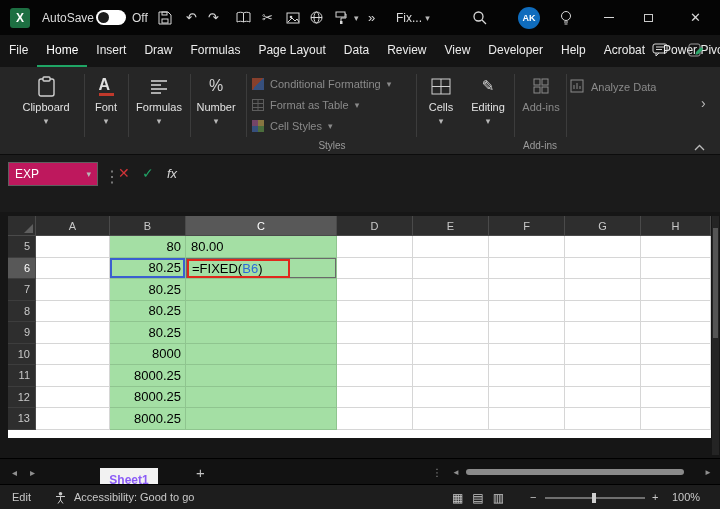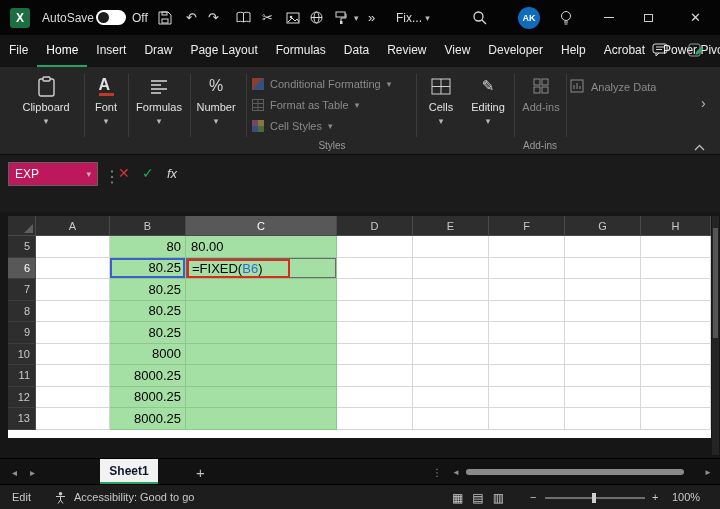--- a/index.html
+++ b/index.html
@@ -80,21 +80,21 @@
   .annot { display:flex; align-items:center; border:2px solid var(--annotation-red); height:19px; width:103px;
            padding-left:3px; margin-left:1px; }
   .annot .ref { color:var(--ref-blue); }
   .filler { width:703px; height:8px; background:#fff; }
   .vscroll { position:absolute; left:712px; top:4px; width:7px; height:239px; background:#242424; }
   .vthumb { position:absolute; left:1px; top:12px; width:5px; height:110px; background:#555; }
 
   
   .sheetbar { top:458px; height:26px; background:#121212; border-top:1px solid #000; }
   .snav { position:absolute; top:0; height:26px; display:flex; align-items:center; color:#8f8f8f; font-size:10px; }
-  .stab { position:absolute; left:100px; top:0; width:58px; height:26px; background:#f2f2f2; color:#0f172a; font-size:12px;
+  .stab { position:absolute; left:100px; top:9px; width:58px; height:26px; background:#f2f2f2; color:#8b5cf6; font-size:12px;
           font-weight:600; display:flex; align-items:center; justify-content:center; border-bottom:3px solid var(--accent-green); }
   .hscroll { position:absolute; left:452px; right:8px; top:0; height:26px; }
   .hthumb { position:absolute; left:14px; right:28px; top:10px; height:6px; background:#8a8a8a; border-radius:3px; }
 
   
   .statusbar { top:484px; height:25px; background:#1d1d1d; border-top:1px solid #000; color:#c9c9c9; font-size:11px; }
   .sline { line-height:24px; position:absolute; }
   .views { position:absolute; left:452px; top:0; height:25px; display:flex; align-items:center; gap:9px; font-size:12px; }
   .ztrack { position:absolute; left:545px; top:12px; width:100px; height:2px; background:#6f6f6f; }
   .zthumb { position:absolute; left:592px; top:8px; width:4px; height:10px; background:#cfcfcf; }
@@ -178,22 +178,22 @@
       <span class="maxbox"></span>
     </div>
   <div class="tb glyph" style="left:690px">✕</div>
 </div>
 
 <div class="sec menubar">
   <div class="mi">File</div>
   <div class="mi active">Home</div>
   <div class="mi">Insert</div>
   <div class="mi">Draw</div>
+  <div class="mi">Formulas</div>
   <div class="mi">Page Layout</div>
-  <div class="mi">Formulas</div>
   <div class="mi">Data</div>
   <div class="mi">Review</div>
   <div class="mi">View</div>
   <div class="mi">Developer</div>
   <div class="mi">Help</div>
   <div class="mi">Acrobat</div>
   <div class="mi">Power Pivot</div>
   <div class="abs" style="left:652px;top:8px">
     <svg width="16" height="15">
         <rect x="1" y="1" width="14" height="9" rx="2" fill="none" stroke="#d8d8d8"></rect>

